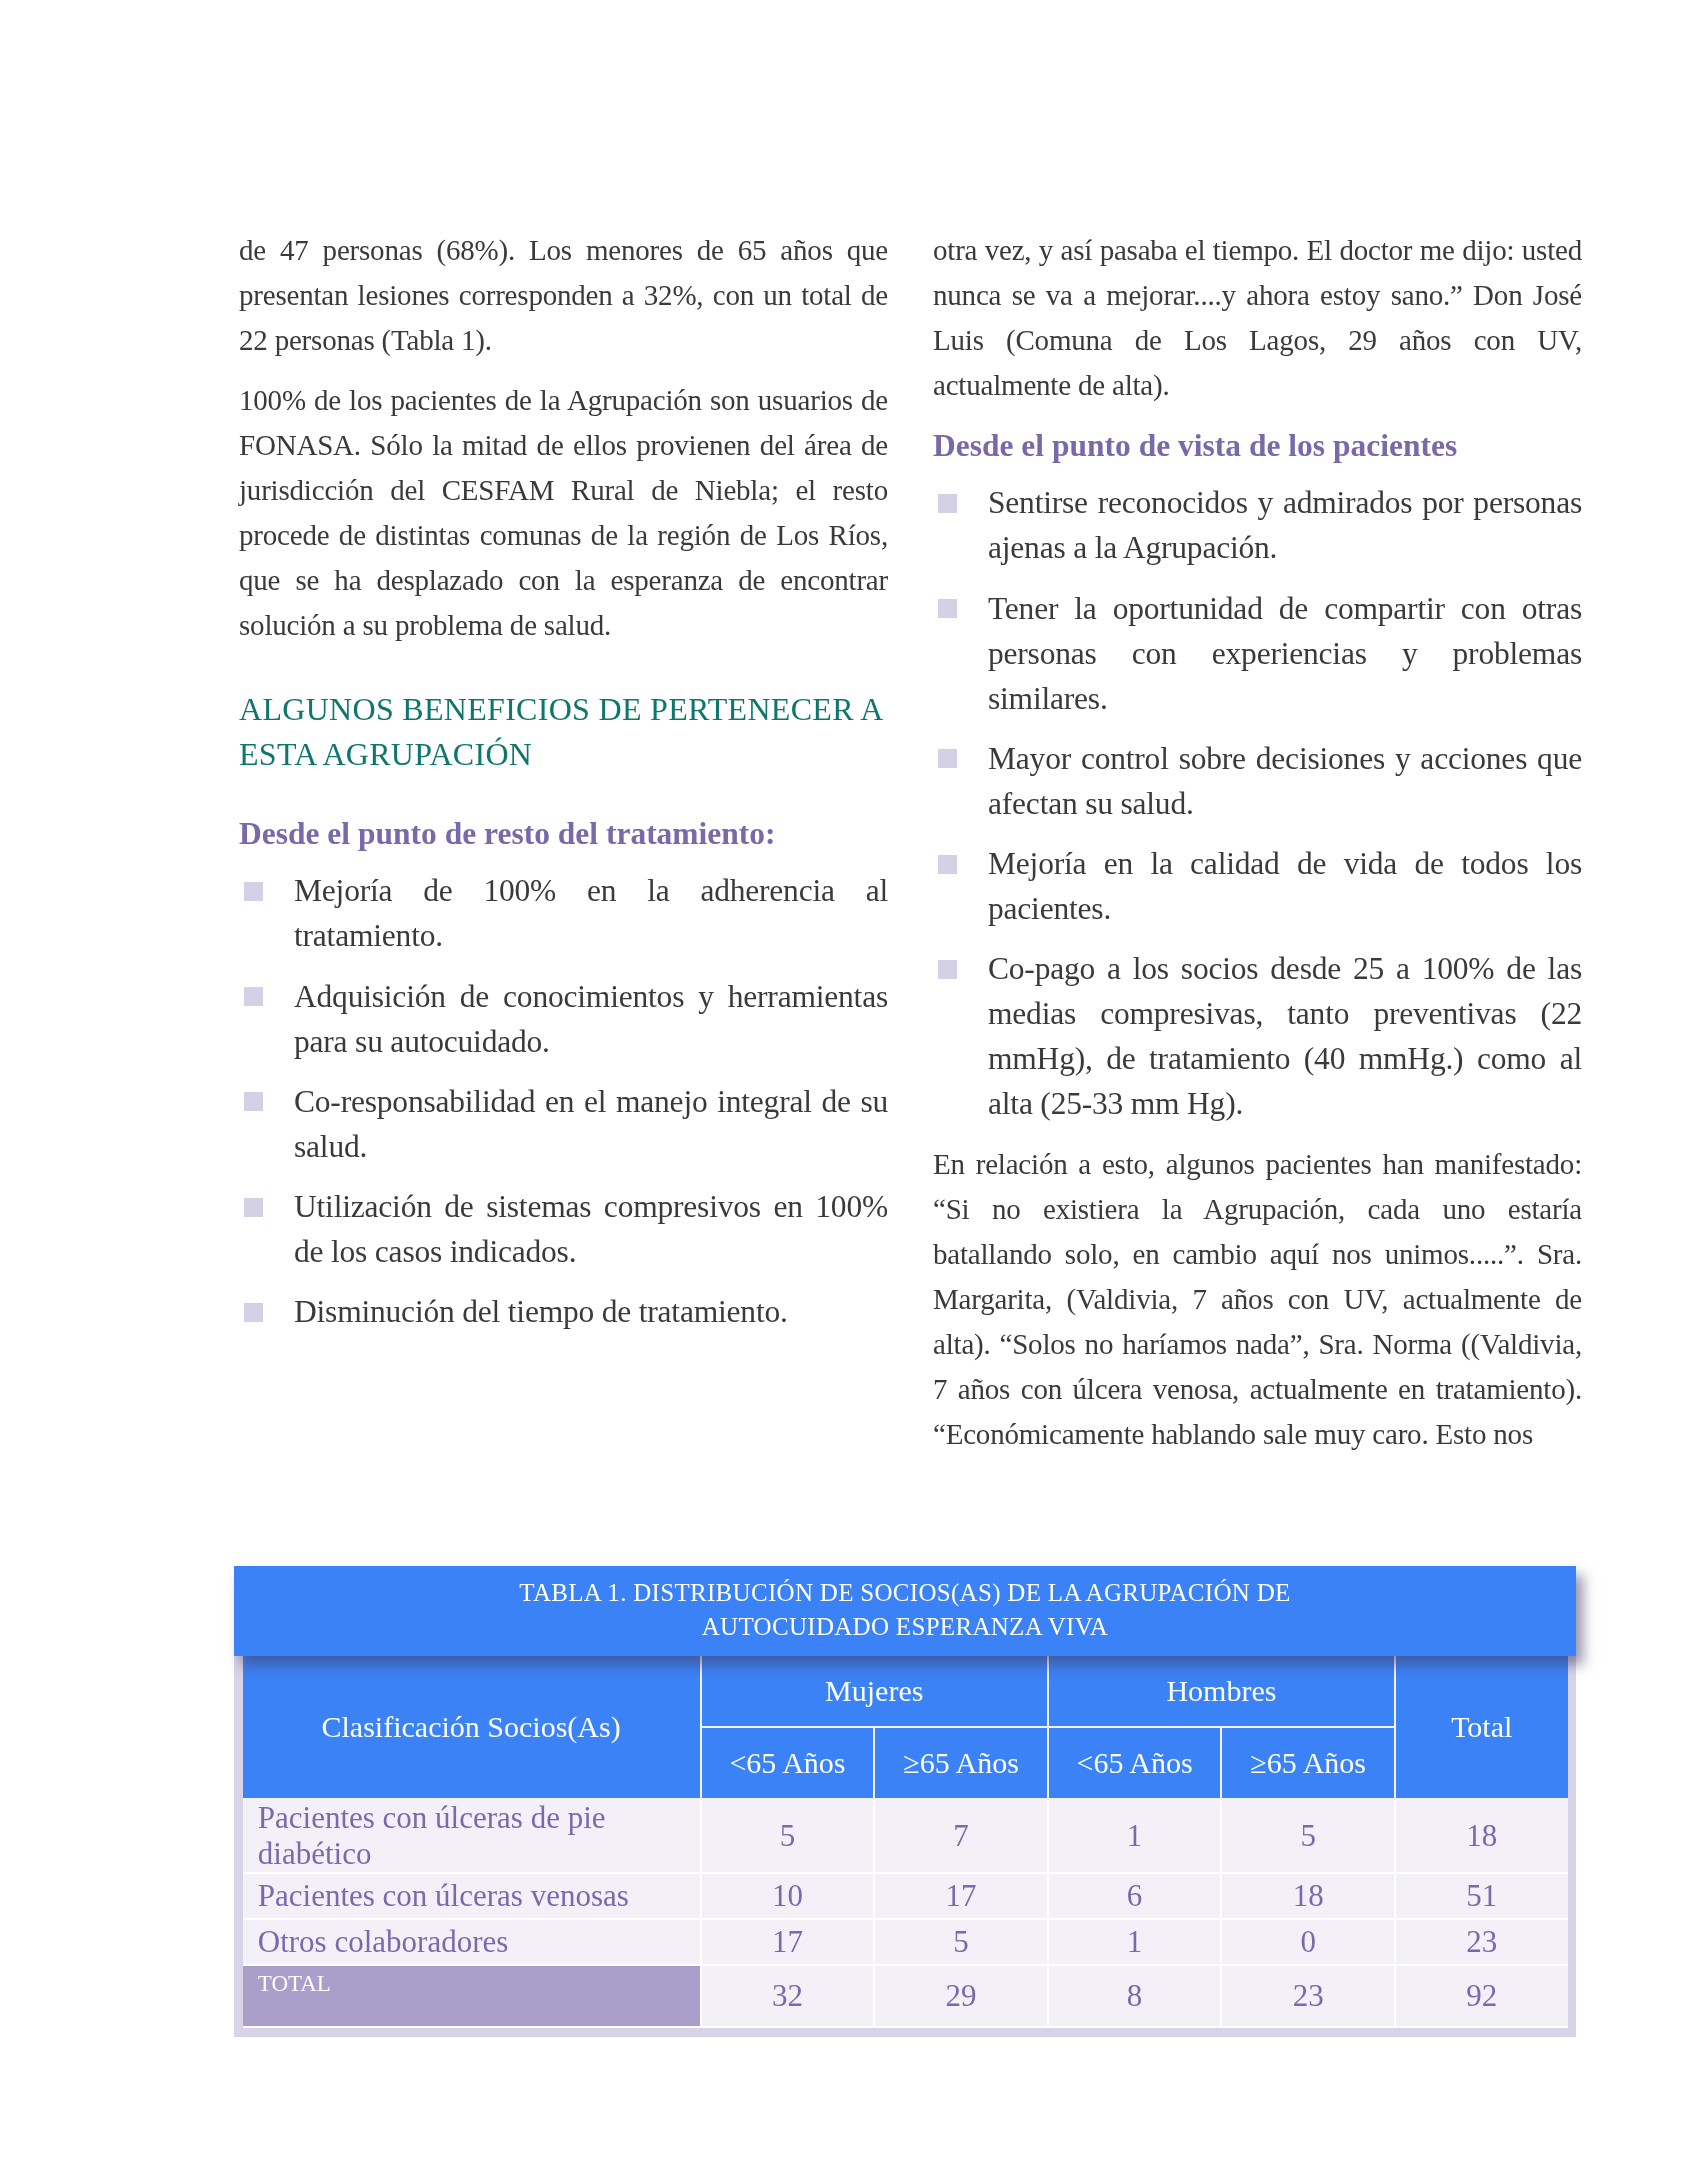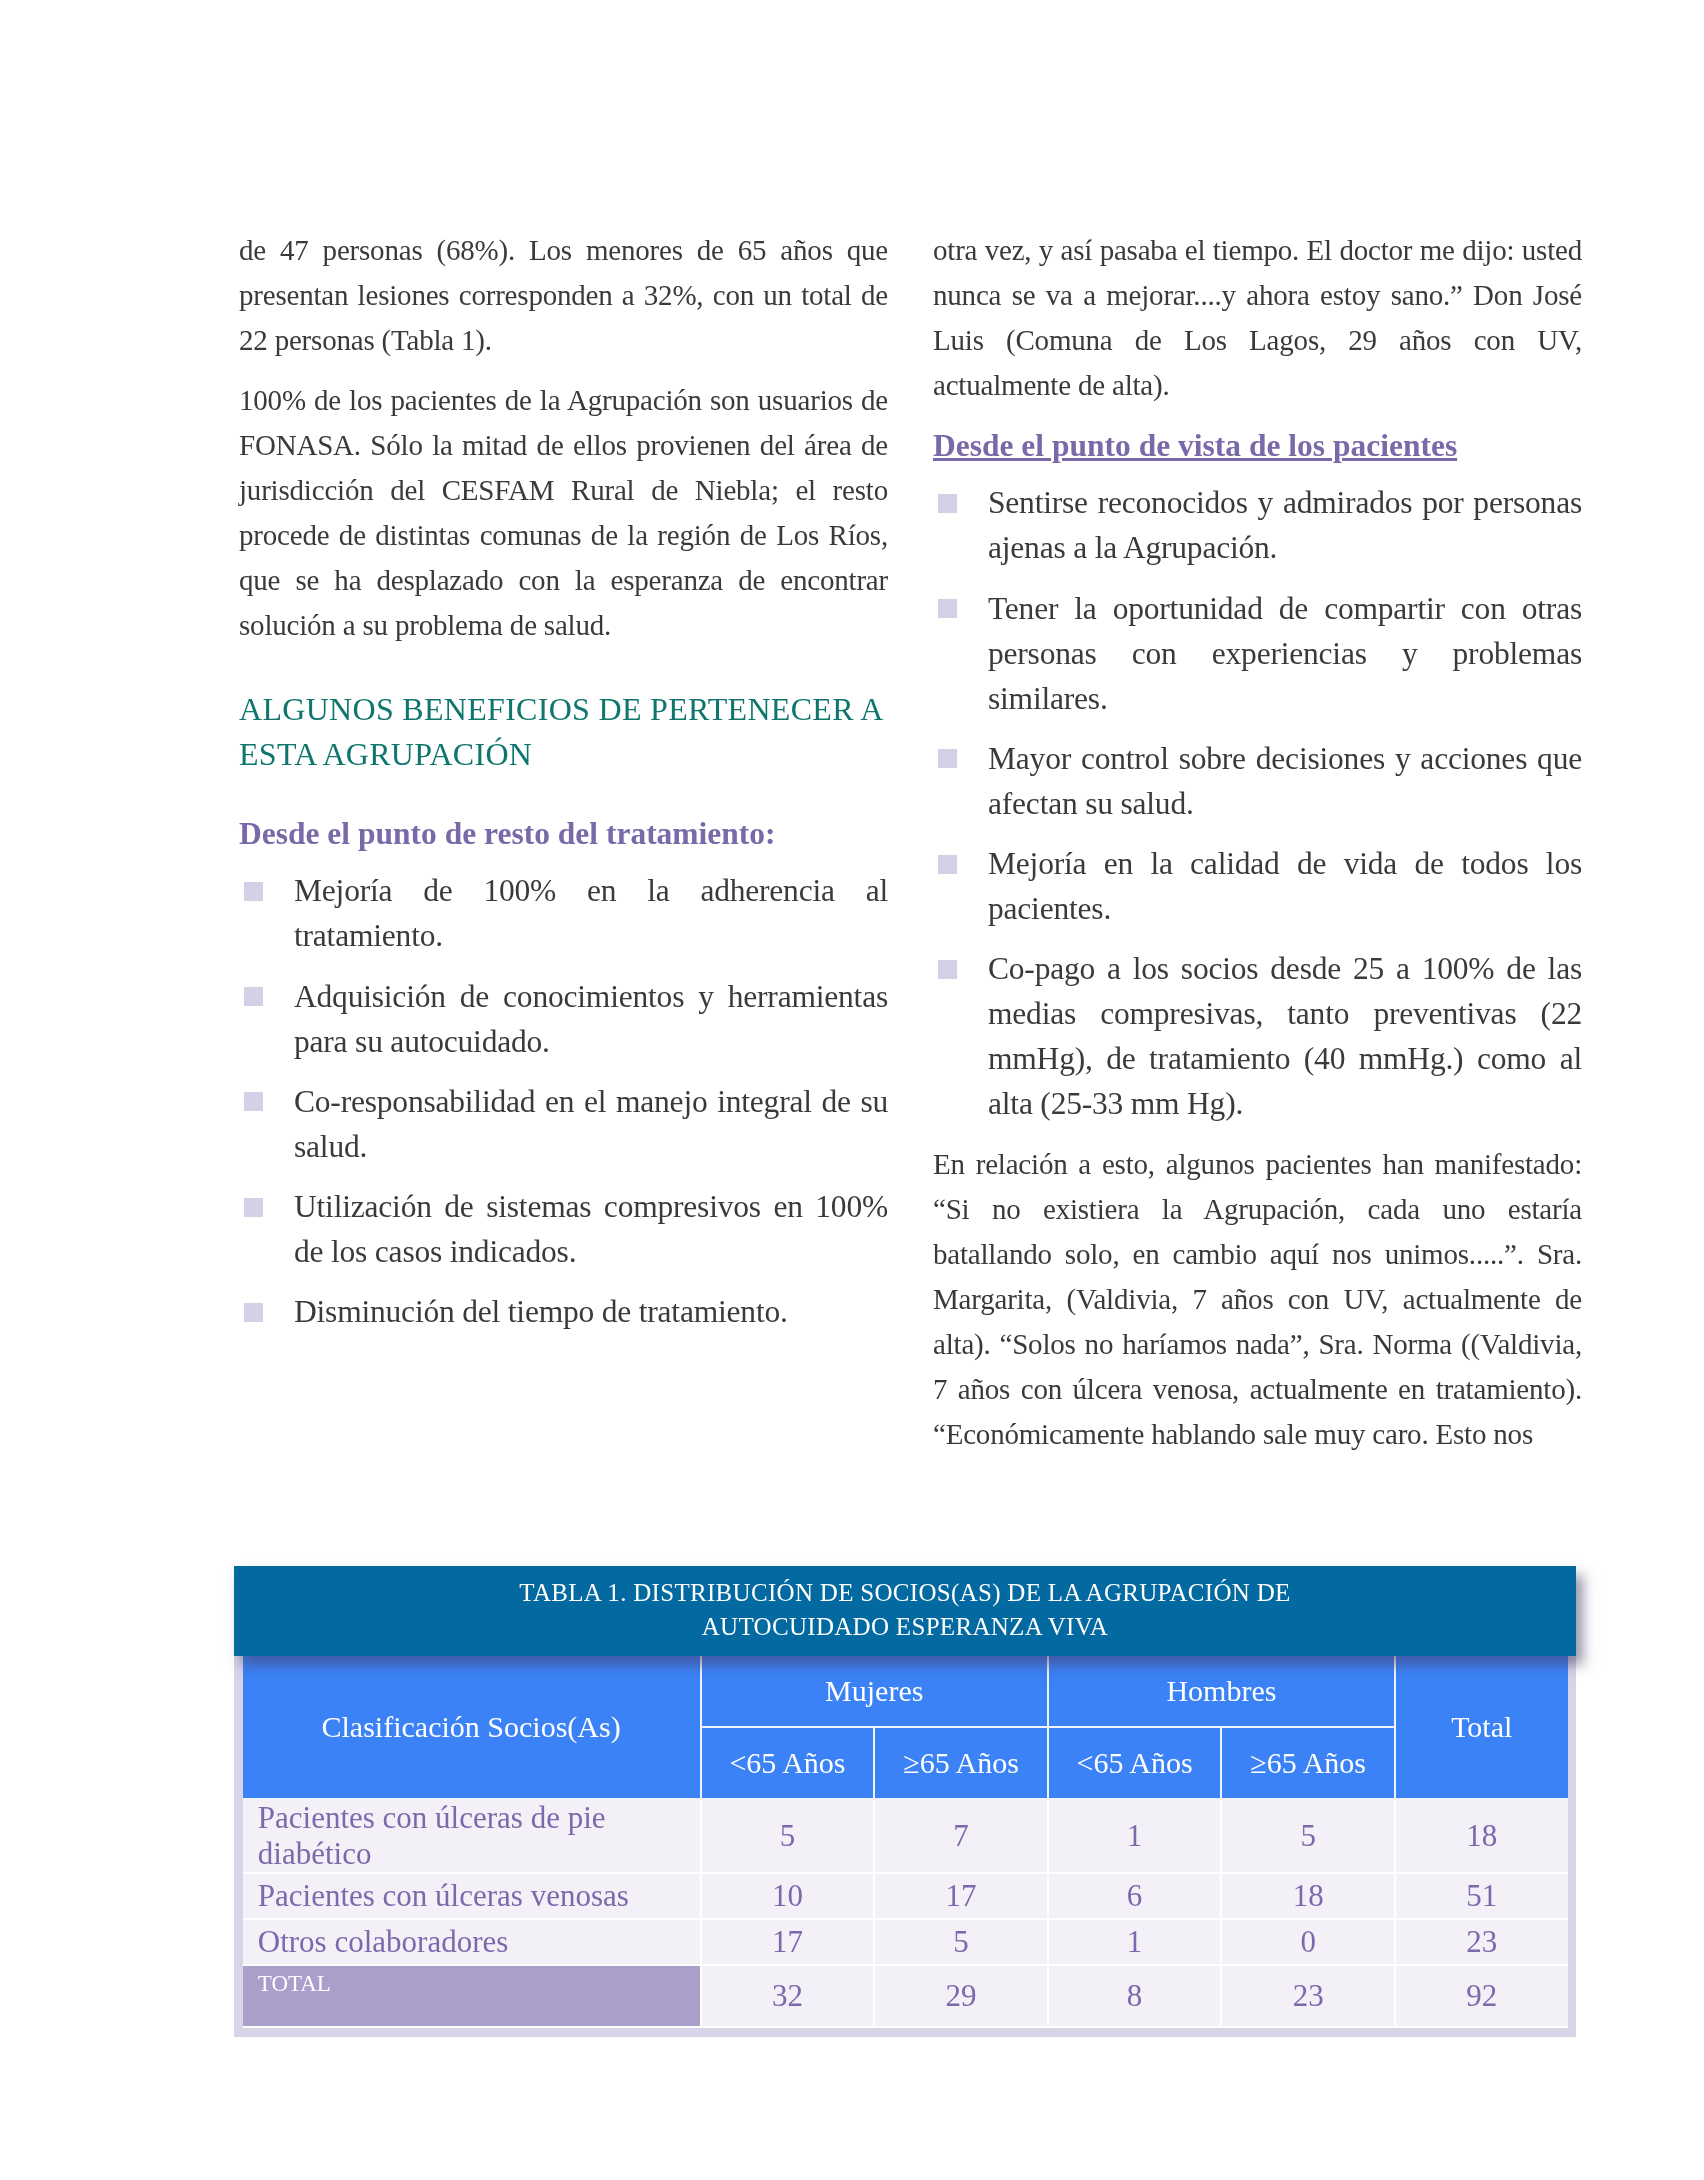--- a/index.html
+++ b/index.html
@@ -13,21 +13,21 @@
   h2.section { margin: 39px 0 34px 0; font-size: 32px; line-height: 45px; font-weight: normal;
                color: #0f766e; letter-spacing: 0.3px; }
   h3.sub { margin: 0 0 12px 0; font-size: 31.5px; line-height: 45px; font-weight: bold; color: #7a69a9; }
   ul.bullets { list-style: none; margin: 0 0 8.5px 0; padding: 0; }
   ul.bullets li { position: relative; padding-left: 55px; font-size: 31.5px; line-height: 45px;
                   text-align: justify; margin-bottom: 15.3px; letter-spacing: -0.2px; }
   ul.bullets li .sq { position: absolute; left: 5.1px; top: 13.6px; width: 19px; height: 19px;
                       background: #d4d1e7; }
   
   .table-wrap { position: absolute; left: 234px; top: 1566px; width: 1346px; }
-  .table-title { position: relative; z-index: 2; background: #0369a1; color: #ffffff; text-align: center;
+  .table-title { position: relative; z-index: 2; background: #3b82f6; color: #ffffff; text-align: center;
                  font-size: 25px; line-height: 34px; padding: 10.2px 0 12px 0; letter-spacing: 0.3px;
                  box-shadow: 6.8px 8.5px 12px rgba(70,60,100,0.55); width: 1342px; }
   .table-box { position: relative; background: #d8d4e8; padding: 0 8.5px 8.5px 8.5px; width: 1325px; }
   table.data { border-collapse: collapse; width: 100%; table-layout: fixed; }
   table.data th { background: #3b82f6; color: #ffffff; font-weight: normal; font-size: 30px;
                   border: 2.6px solid #f4f2f9; height: 68px; }
   table.data th.first { border-left: none; border-top: none; }
   table.data th.top { border-top: none; }
   table.data th.lastcol { border-right: none; border-top: none; }
   table.data td { background: #f3f0f8; color: #7a6aab; font-size: 31px; text-align: center;
@@ -51,21 +51,21 @@
     <li><span class="sq"></span><span>Mejoría de 100% en la adherencia al tratamiento.</span></li>
     <li><span class="sq"></span><span>Adquisición de conocimientos y herramientas para su autocuidado.</span></li>
     <li><span class="sq"></span><span>Co-responsabilidad en el manejo integral de su salud.</span></li>
     <li><span class="sq"></span><span>Utilización de sistemas compresivos en 100% de los casos indicados.</span></li>
     <li><span class="sq"></span><span>Disminución del tiempo de tratamiento.</span></li>
   </ul>
 </div>
 
 <div class="col right">
   <p class="body">otra vez, y así pasaba el tiempo. El doctor me dijo: usted nunca se va a mejorar....y ahora estoy sano.” Don José Luis (Comuna de Los Lagos, 29 años con UV, actualmente de alta).</p>
-  <h3 class="sub" style="margin-top:14px;text-decoration:underline;">Desde el punto de vista de los pacientes</h3>
+  <h3 class="sub" style="margin-top:14px;">Desde el punto de vista de los pacientes</h3>
   <ul class="bullets">
     <li><span class="sq"></span><span>Sentirse reconocidos y admirados por personas ajenas a la Agrupación.</span></li>
     <li><span class="sq"></span><span>Tener la oportunidad de compartir con otras personas con experiencias y problemas similares.</span></li>
     <li><span class="sq"></span><span>Mayor control sobre decisiones y acciones que afectan su salud.</span></li>
     <li><span class="sq"></span><span>Mejoría en la calidad de vida de todos los pacientes.</span></li>
     <li><span class="sq"></span><span>Co-pago a los socios desde 25 a 100% de las medias compresivas, tanto preventivas (22 mmHg), de tratamiento (40 mmHg.) como al alta (25-33 mm Hg).</span></li>
   </ul>
   <p class="body">En relación a esto, algunos pacientes han manifestado: “Si no existiera la Agrupación, cada uno estaría batallando solo, en cambio aquí nos unimos.....”. Sra. Margarita, (Valdivia, 7 años con UV, actualmente de alta). “Solos no haríamos nada”, Sra. Norma ((Valdivia, 7 años con úlcera venosa, actualmente en tratamiento). “Económicamente hablando sale muy caro. Esto nos</p>
 </div>
 

